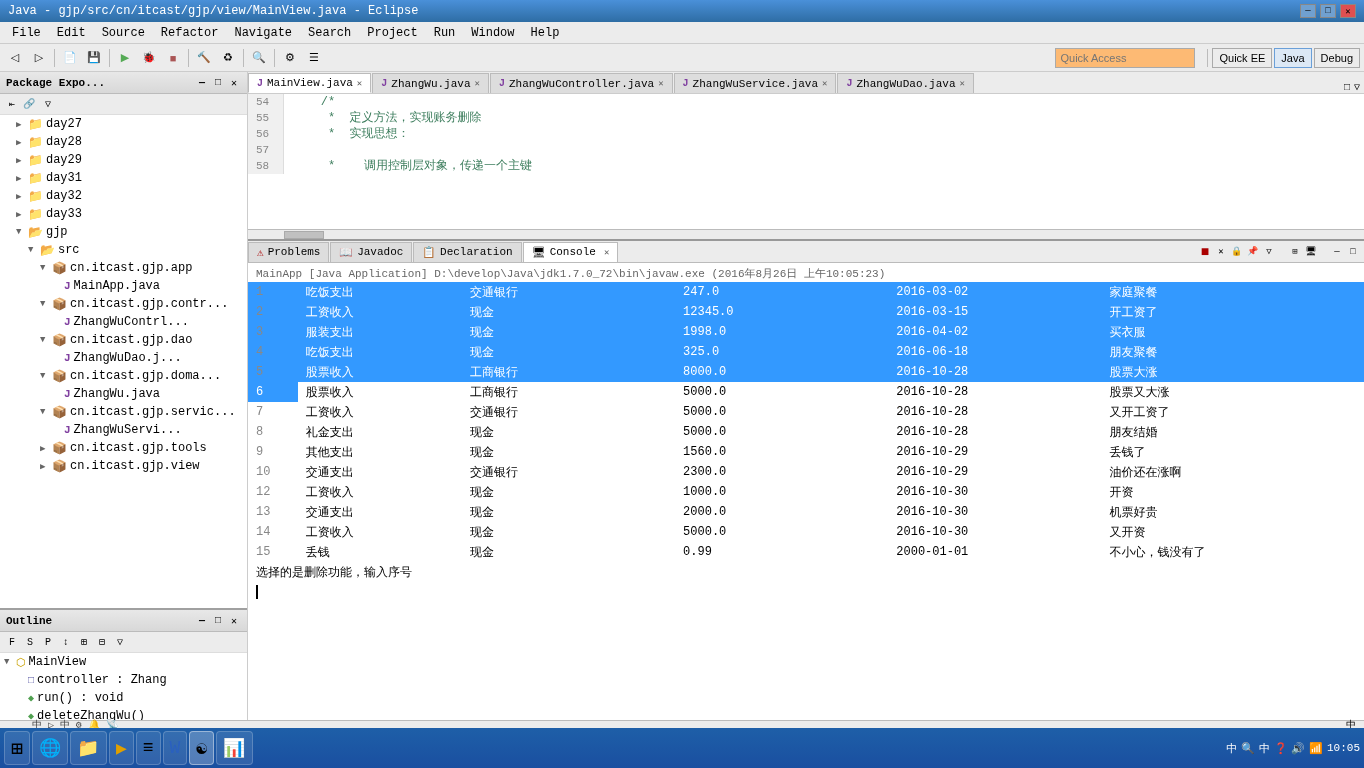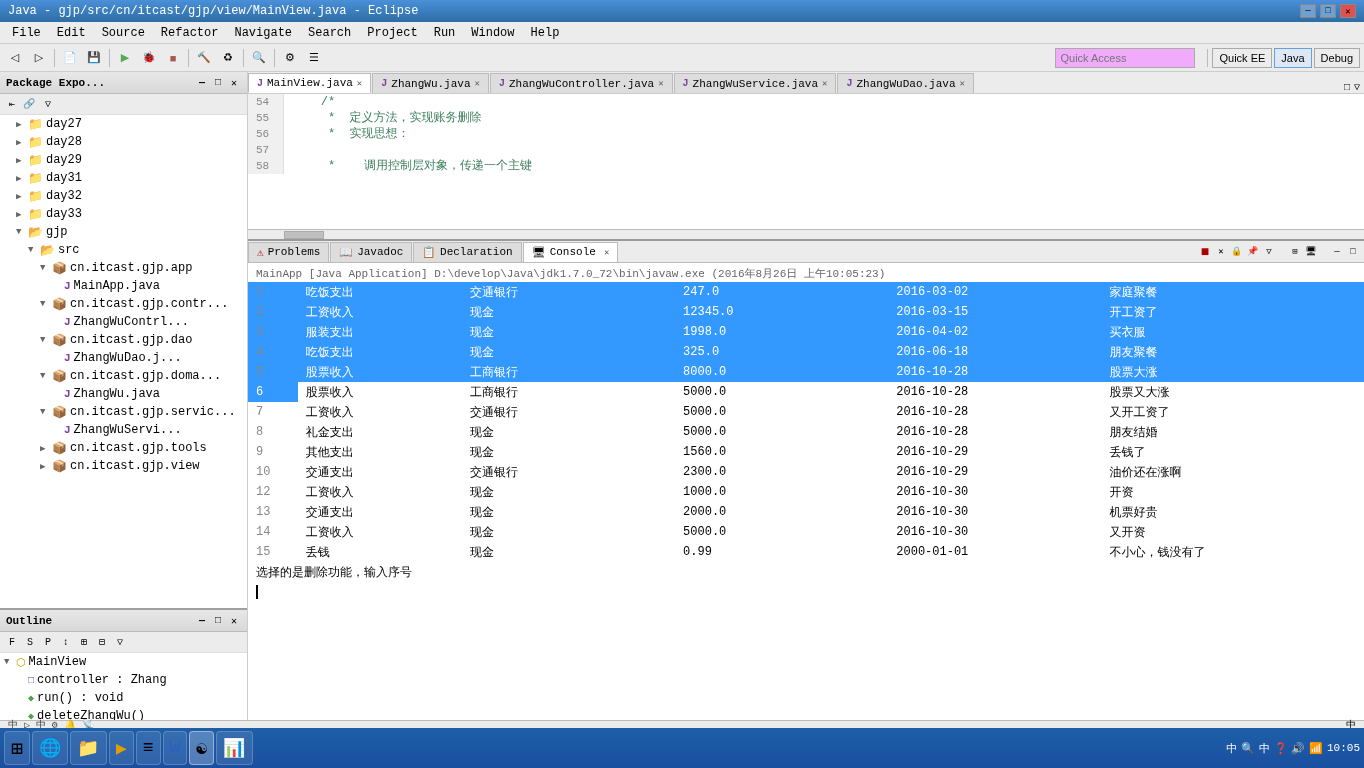--- a/index.html
+++ b/index.html
@@ -61,21 +61,21 @@
       margin-left: auto;
       display: flex;
       align-items: center;
     }
     .toolbar-search input {
       width: 160px;
       height: 20px;
       border: 1px solid #aaa;
       padding: 0 4px;
       font-size: 11px;
-      background: #f0abfc;
+      background: #fdba74;
     }
     .perspective-btns {
       display: flex;
       align-items: center;
       gap: 2px;
       margin-left: 8px;
     }
     .perspective-btn {
       padding: 2px 6px;
       border: 1px solid #aaa;
@@ -771,21 +771,21 @@
           <span class="cursor"></span>
         </div>
       </div>
 
       <div style="position:absolute; right:0; top:0; width:10px; height:100%;"></div>
     </div>
   </div>
 </div>
 
 <div style="height:8px; background:#ECECEC; border-top:1px solid #bbb; display:flex; align-items:center; padding:0 8px; font-size:10px; position:fixed; bottom:40px; left:0; right:0;">
-  <span style="color:#444;">中 ▷ 中 ⚙ 🔔 📡</span>
+  <span style="color:#444;margin-left:24px;">中 ▷ 中 ⚙ 🔔 📡</span>
   <span style="margin-left:auto;">中</span>
 </div>
 
 <div class="taskbar">
   <div class="taskbar-btn">
     <span class="taskbar-icon">⊞</span>
   </div>
   <div class="taskbar-btn">
     <span style="font-size:18px; color:#1a90d0;">🌐</span>
   </div>

